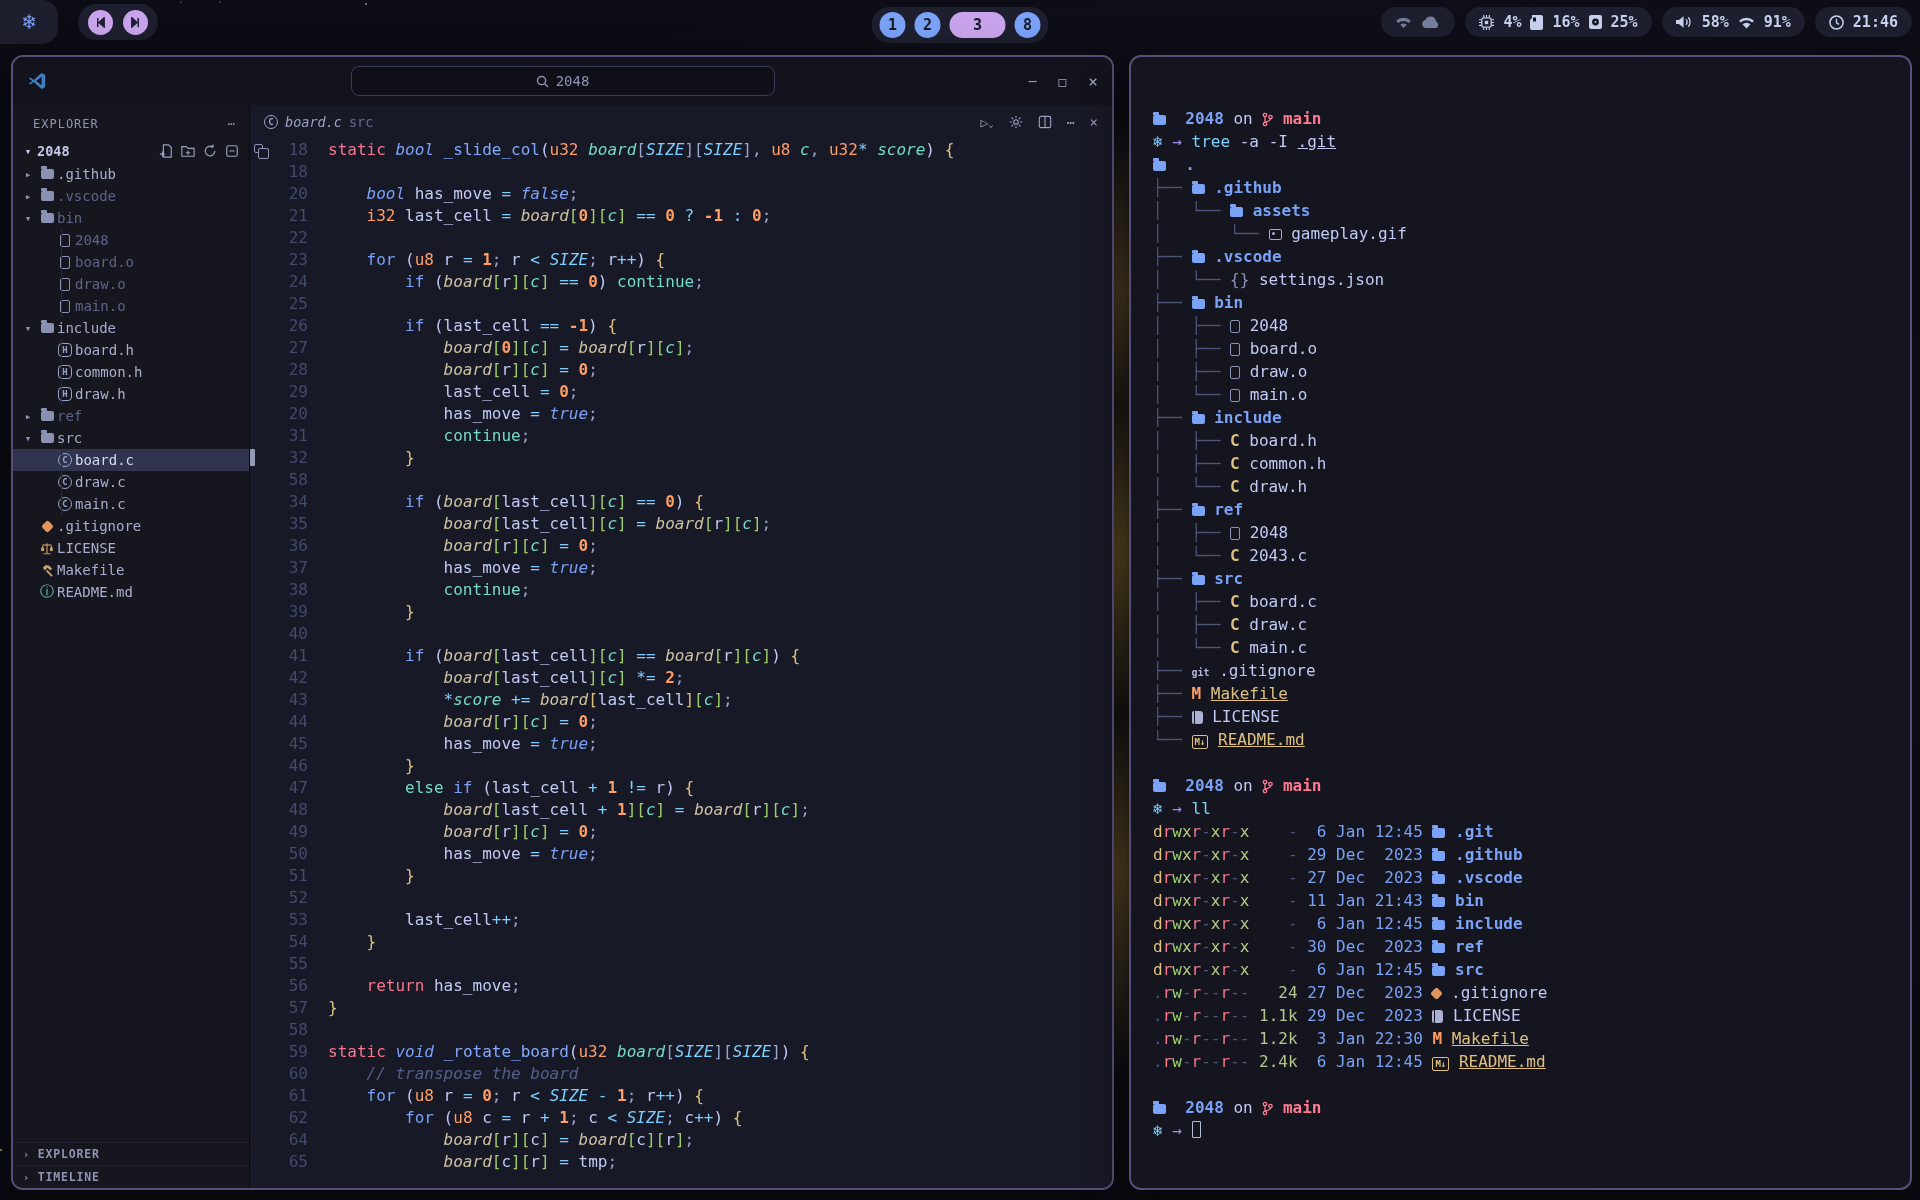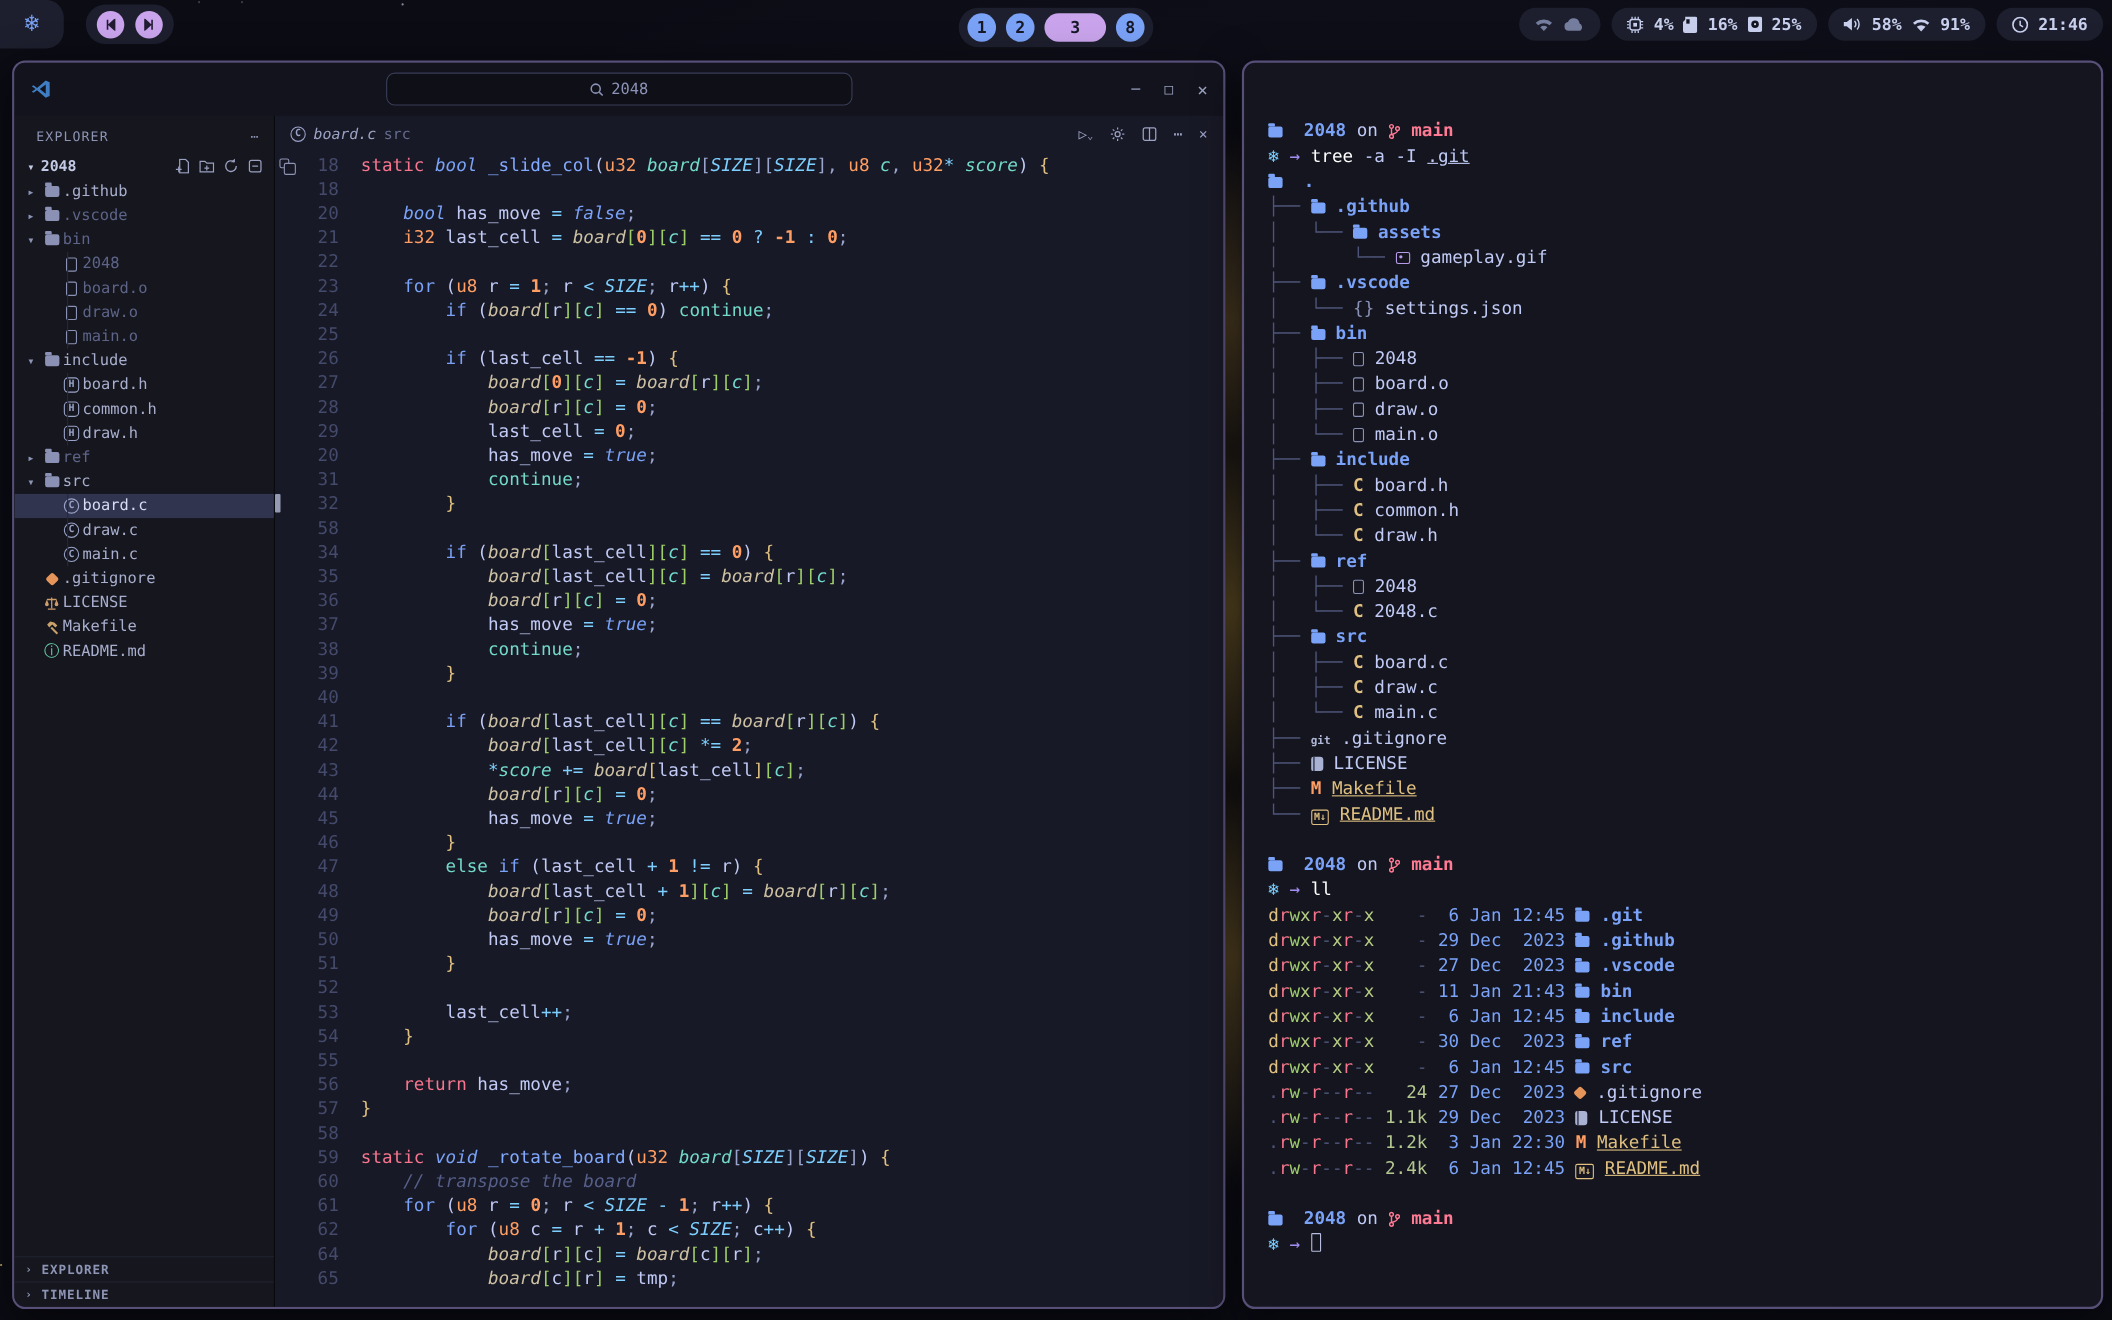--- a/index.html
+++ b/index.html
@@ -75,21 +75,21 @@
   .s-c-blui{color:#7aa2f7;font-style:italic}.s-c-fn{color:#82aaff}
   .s-c-org{color:#ff9e64}.s-c-num{color:#ff9e64;font-weight:600}
   .s-c-op{color:#7dcfff}.s-c-tealk{color:#73daca}
   .s-c-par{color:#c0caf5}.s-c-pun{color:#9aa5ce}
   .s-c-brc{color:#e0c080}.s-c-brk{color:#9ece6a}
   .s-c-prm{color:#73daca;font-style:italic}.s-c-bod{color:#cdc1a3;font-style:italic}
   .s-c-szi{color:#7dcfff;font-style:italic}.s-c-com{color:#565f89;font-style:italic}
   
   #term-content{padding:50px 0 0 22px;font-size:16px}
   .tl{height:23px;line-height:23px;white-space:pre}
-  .s-con{color:#4e5579}.s-dirb{color:#7aa2f7;font-weight:bold}.s-grn{color:#ffffff}
+  .s-con{color:#4e5579}.s-dirb{color:#7aa2f7;font-weight:bold}.s-grn{color:#7dd3fc}
   .s-tu{color:#c0caf5;text-decoration:underline}.s-yelu{color:#e0c080;text-decoration:underline}
   .s-pinkb{color:#ff7a93;font-weight:bold}.s-arr{color:#a48ff0}
   .s-date{color:#7aa2f7}.s-size{color:#b3c78f}.s-dim{color:#4e5579}
   .p-d{color:#e0c080}.p-r{color:#f7768e}.p-w{color:#9ece6a}.p-x{color:#b5cc82}.p-dot{color:#4e5579}
   .s-cursor{display:inline-block;width:9px;height:17px;border:1.4px solid #b6bdde;vertical-align:-3px;border-radius:1px}
   
   .ic-folder{display:inline-block;width:13px;height:10px;background:#8a91b5;border-radius:2px;position:relative;vertical-align:-1px}
   .ic-folder::before{content:"";position:absolute;top:-3px;left:0;width:6px;height:3px;background:inherit;border-radius:1px 1px 0 0}
   .ic-folder.blue{background:#7aa2f7}
   .ic-file{display:inline-block;width:10px;height:13px;border:1.4px solid #8a91b5;border-radius:2px;vertical-align:-2px}
@@ -810,28 +810,28 @@
       <div class="tl"><span class="s-con">│   ├── </span><span class="ic-file"></span><span class="s-t"> </span><span class="s-t">2048</span></div>
       <div class="tl"><span class="s-con">│   ├── </span><span class="ic-file"></span><span class="s-t"> </span><span class="s-t">board.o</span></div>
       <div class="tl"><span class="s-con">│   ├── </span><span class="ic-file"></span><span class="s-t"> </span><span class="s-t">draw.o</span></div>
       <div class="tl"><span class="s-con">│   └── </span><span class="ic-file"></span><span class="s-t"> </span><span class="s-t">main.o</span></div>
       <div class="tl"><span class="s-con">├── </span><span class="ic-folder blue"></span><span class="s-t"> </span><span class="s-dirb">include</span></div>
       <div class="tl"><span class="s-con">│   ├── </span><span class="ic-langc">C</span><span class="s-t"> </span><span class="s-t">board.h</span></div>
       <div class="tl"><span class="s-con">│   ├── </span><span class="ic-langc">C</span><span class="s-t"> </span><span class="s-t">common.h</span></div>
       <div class="tl"><span class="s-con">│   └── </span><span class="ic-langc">C</span><span class="s-t"> </span><span class="s-t">draw.h</span></div>
       <div class="tl"><span class="s-con">├── </span><span class="ic-folder blue"></span><span class="s-t"> </span><span class="s-dirb">ref</span></div>
       <div class="tl"><span class="s-con">│   ├── </span><span class="ic-file"></span><span class="s-t"> </span><span class="s-t">2048</span></div>
-      <div class="tl"><span class="s-con">│   └── </span><span class="ic-langc">C</span><span class="s-t"> </span><span class="s-t">2048.c</span></div>
+      <div class="tl"><span class="s-con">│   └── </span><span class="ic-langc">C</span><span class="s-t"> </span><span class="s-t">2043.c</span></div>
       <div class="tl"><span class="s-con">├── </span><span class="ic-folder blue"></span><span class="s-t"> </span><span class="s-dirb">src</span></div>
       <div class="tl"><span class="s-con">│   ├── </span><span class="ic-langc">C</span><span class="s-t"> </span><span class="s-t">board.c</span></div>
       <div class="tl"><span class="s-con">│   ├── </span><span class="ic-langc">C</span><span class="s-t"> </span><span class="s-t">draw.c</span></div>
       <div class="tl"><span class="s-con">│   └── </span><span class="ic-langc">C</span><span class="s-t"> </span><span class="s-t">main.c</span></div>
       <div class="tl"><span class="s-con">├── </span><span class="ic-gittext">git</span><span class="s-t"> </span><span class="s-t">.gitignore</span></div>
+      <div class="tl"><span class="s-con">├── </span><span class="ic-m">M</span><span class="s-t"> </span><span class="s-yelu">Makefile</span></div>
       <div class="tl"><span class="s-con">├── </span><span class="ic-book"></span><span class="s-t"> </span><span class="s-t">LICENSE</span></div>
-      <div class="tl"><span class="s-con">├── </span><span class="ic-m">M</span><span class="s-t"> </span><span class="s-yelu">Makefile</span></div>
       <div class="tl"><span class="s-con">└── </span><span class="ic-md">M↓</span><span class="s-t"> </span><span class="s-yelu">README.md</span></div>
       <div class="tl"></div>
       <div class="tl"><span class="ic-folder blue"></span><span class="s-t">  </span><span class="s-dirb">2048</span><span class="s-t"> on </span><svg width="11" height="15" viewBox="0 0 11 15" style="display:inline;vertical-align:-3px">
           <circle cx="3" cy="3" r="1.7" fill="none" stroke="#ff7a93" stroke-width="1.3"></circle>
           <circle cx="3" cy="12" r="1.7" fill="none" stroke="#ff7a93" stroke-width="1.3"></circle>
           <circle cx="8.5" cy="5" r="1.7" fill="none" stroke="#ff7a93" stroke-width="1.3"></circle>
           <path d="M3 4.7v5.6M8.5 6.7c0 2.2-2.5 2.8-5.5 3.6" fill="none" stroke="#ff7a93" stroke-width="1.3"></path>
         </svg><span class="s-pinkb"> main</span></div>
       <div class="tl"><span class="ic-snow">❄</span><span class="s-t"> </span><span class="s-arr">→</span><span class="s-t"> </span><span class="s-grn">ll</span></div>
       <div class="tl"><span class="p-d">d</span><span class="p-r">r</span><span class="p-w">w</span><span class="p-x">x</span><span class="p-r">r</span><span class="p-dot">-</span><span class="p-x">x</span><span class="p-r">r</span><span class="p-dot">-</span><span class="p-x">x</span><span class="s-t"> </span><span class="s-dim">   -</span><span class="s-t"> </span><span class="s-date"> 6 Jan 12:45</span><span class="s-t"> </span><span class="ic-folder blue"></span><span class="s-t"> </span><span class="s-dirb">.git</span></div>

